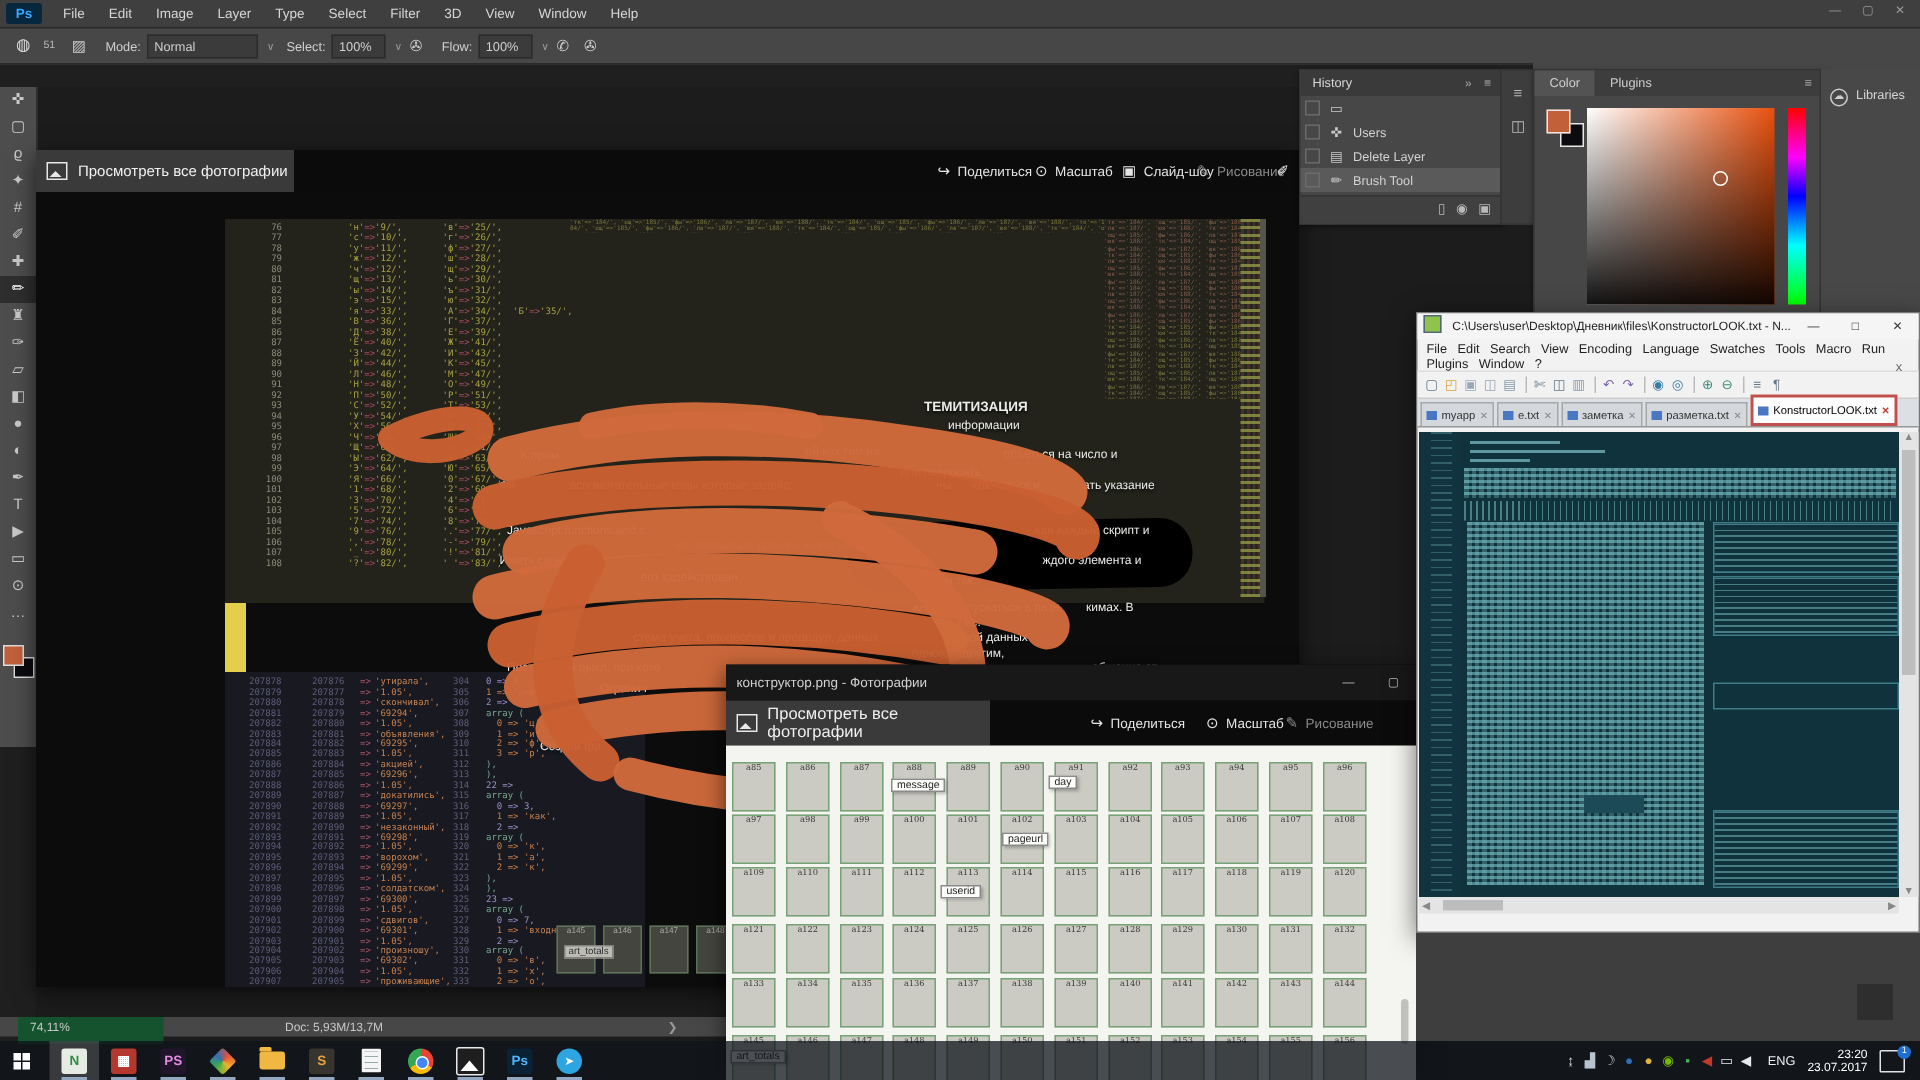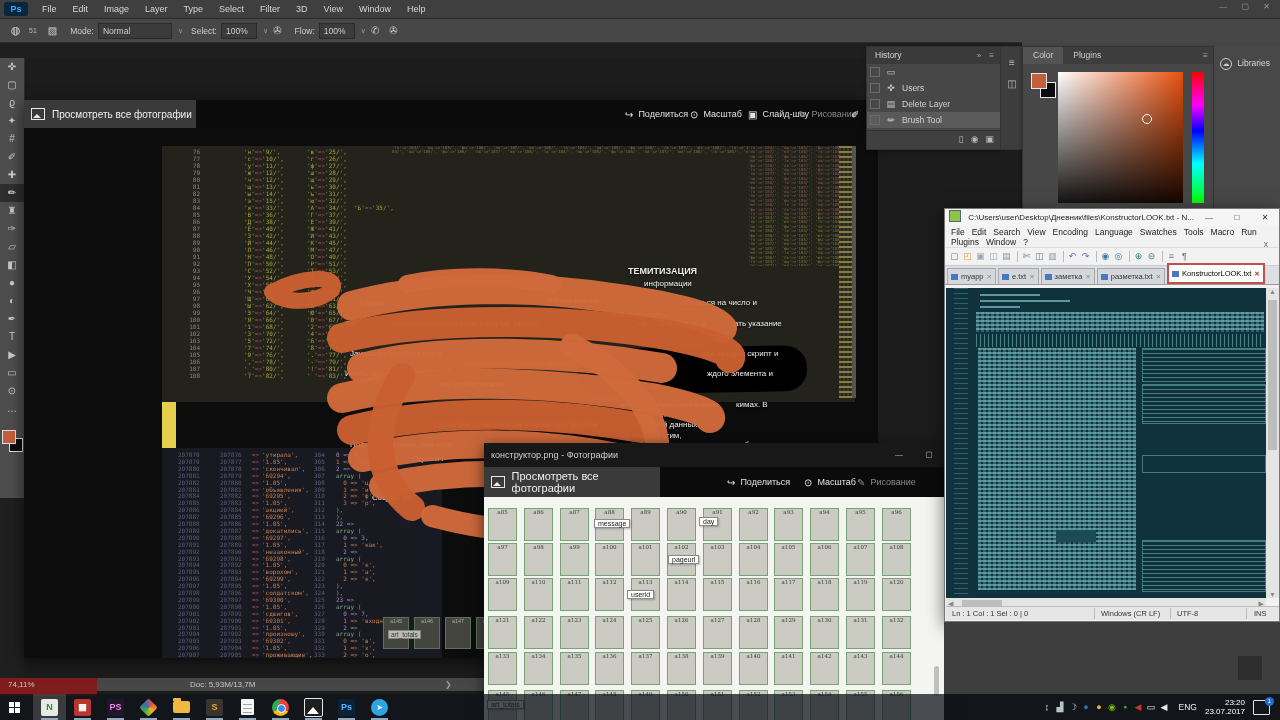--- a/index.html
+++ b/index.html
@@ -28,21 +28,21 @@
   .ps-doctab .x{color:#999;margin-left:6px;}
   .dockglyphs{position:absolute;left:3px;top:3px;color:#8a8a8a;font-size:7px;letter-spacing:4px;}
   .ps-tools{left:0;top:58px;width:24px;height:440px;background:#4d4d4d;border-right:1px solid #2c2c2c;}
   .tool{width:24px;height:18px;text-align:center;color:#c9c9c9;font-size:10px;line-height:18px;}
   .tool.selected{background:#2e2e2e;color:#fff;}
   .fgbg{position:absolute;left:2px;top:372px;width:20px;height:22px;}
   .fg{position:absolute;left:0;top:0;width:12px;height:12px;border:1px solid #ddd;}
   .bgc{position:absolute;left:7px;top:8px;width:12px;height:12px;border:1px solid #ddd;background:#0b0b10;}
   .ps-canvas{left:24px;top:58px;width:998px;height:636px;background:#1c1c1c;}
   .ps-status{left:0;top:678px;width:1022px;height:13px;background:#474747;color:#c7c7c7;font-size:8px;line-height:13px;}
-  .ps-status .zoombox{position:absolute;left:0;top:0;width:97px;height:18px;background:#7f1d1d;padding-left:8px;box-sizing:border-box;}
+  .ps-status .zoombox{position:absolute;left:12px;top:0;width:97px;height:18px;background:#14532d;padding-left:8px;box-sizing:border-box;}
   .ps-status .docinfo{position:absolute;left:190px;top:0;}
   .ps-status .chev{position:absolute;left:445px;top:0;color:#999;}
   
   .ps-dock{left:1022px;top:42px;width:258px;height:652px;background:#464646;}
   .panel{background:#474747;border:1px solid #333;box-shadow:0 1px 3px rgba(0,0,0,.4);}
   .hist{left:866px;top:46px;width:134px;height:102px;}
   .phead{height:17px;background:#3a3a3a;color:#d8d8d8;font-size:8.5px;line-height:17px;padding-left:8px;position:relative;}
   .phead .hicons{position:absolute;right:4px;top:0;color:#aaa;font-size:8px;letter-spacing:3px;}
   .hrow{height:16px;display:flex;align-items:center;color:#d2d2d2;font-size:8.5px;position:relative;}
   .hrow.sel{background:#5a5a5a;}
@@ -296,21 +296,21 @@
           </div>
           <div class="ph-act dim" style="left: 774px; height: 28px; font-size: 9px;">
             <span class="g">✎</span>
             <span>Рисование</span>
           </div>
         </div>
       <div class="ph-act" style="left:827px;font-size:11px;">
           <span class="g">✐</span>
         </div>
     </div>
-    <div class="abs" style="left:12px;top:46px;width:842px;height:512px;background:#0c0c0c;overflow:hidden;">
+    <div class="abs" style="left:0;top:46px;width:842px;height:512px;background:#0c0c0c;overflow:hidden;">
       <div class="abs gutter" style="top:0;left:126px;height:525px;"></div>
       <div class="codewrap" style="top:0;" id="code1">
           <div class="row" style="top: 2px;">
             <span class="ln">76</span>
             <span class="ca">'н'<b>=&gt;</b>'9/',</span>
             <span class="cb">'в'<b>=&gt;</b>'25/',</span>
           </div>
           <div class="row" style="top: 9px;">
             <span class="ln">77</span>
             <span class="ca">'с'<b>=&gt;</b>'10/',</span>
@@ -849,29 +849,20 @@
     <div class="npp-vscroll">
       <span>▲</span>
       <div class="vthumb"></div>
       <span style="position:absolute;bottom:0;left:3px;">▼</span>
     </div>
     <div class="npp-hscroll">
       <span style="position:absolute;left:2px;top:2px;">◀</span>
       <div class="hthumb"></div>
       <span style="position:absolute;right:2px;top:2px;">▶</span>
     </div>
-    <div class="npp-status">
-      <span style="left:6px;">Ln : 1    Col : 1    Sel : 0 | 0</span>
-      <div class="st-sep" style="left:148px;"></div>
-      <span style="left:155px;">Windows (CR LF)</span>
-      <div class="st-sep" style="left:224px;"></div>
-      <span style="left:231px;">UTF-8</span>
-      <div class="st-sep" style="left:300px;"></div>
-      <span style="left:308px;">INS</span>
-    </div>
   </div>
 
   <div class="abs dockfill-br"></div>
   <div class="abs dock-sq"></div>
 
   <div class="abs taskbar">
     <div id="tbapps" style="display:flex;height:26px;">
         <div class="tb-app startbtn">
           <div class="winflag"></div>
         </div>

